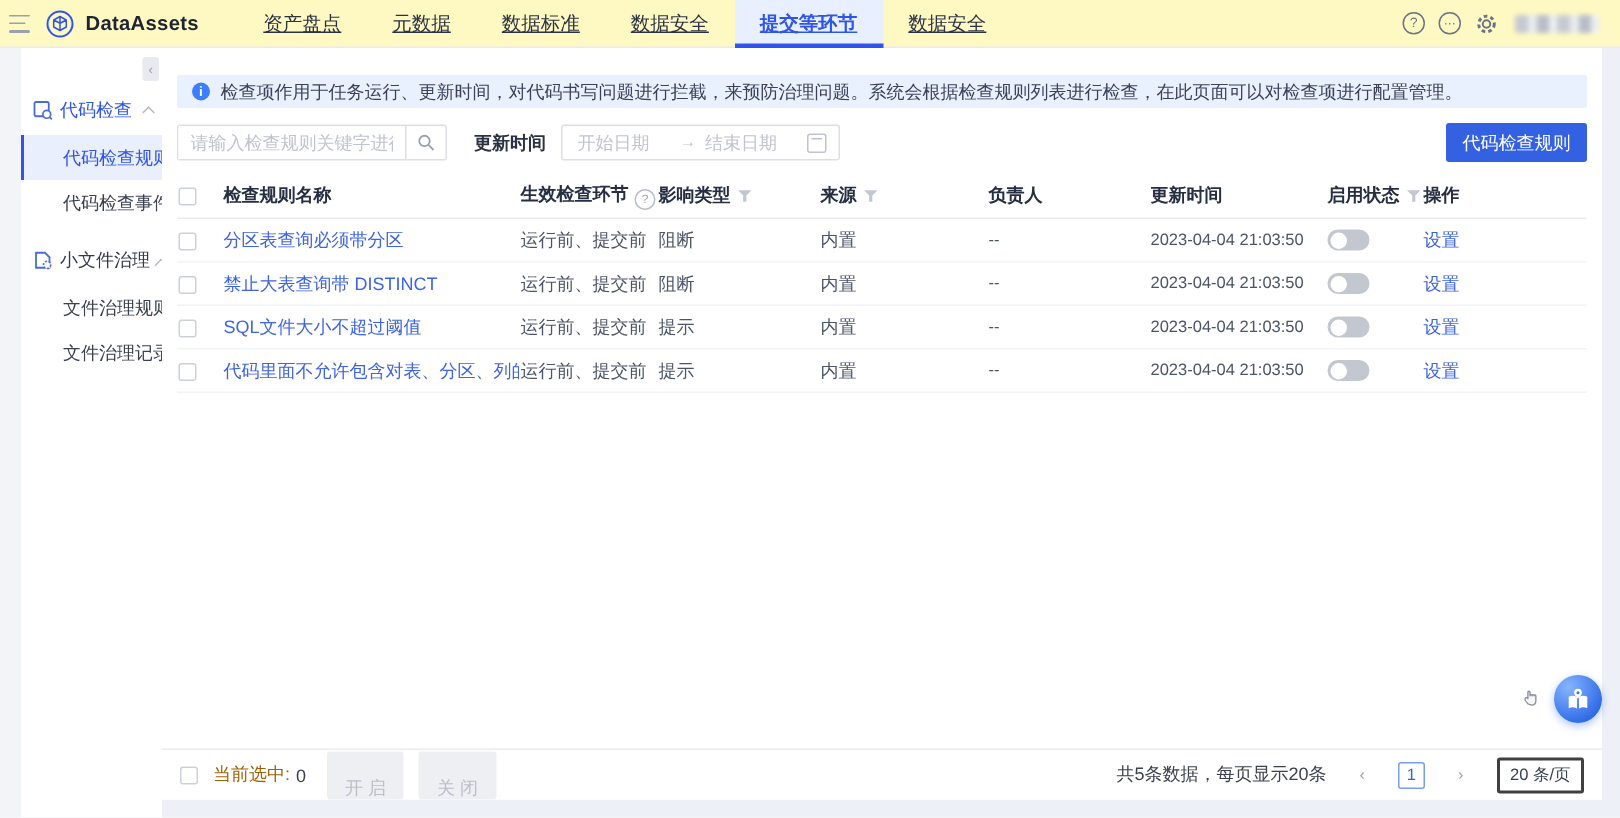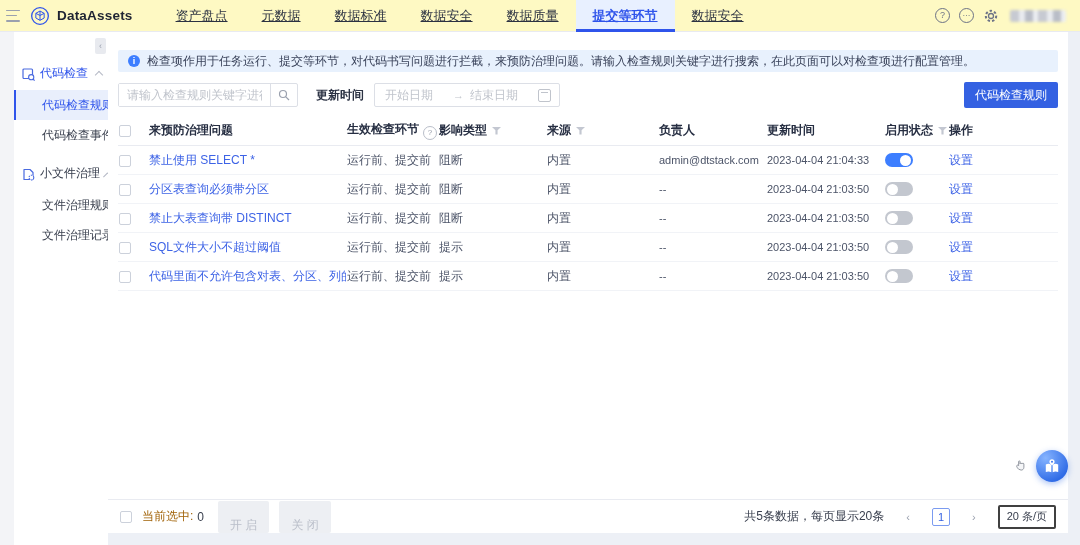--- a/index.html
+++ b/index.html
@@ -106,21 +106,20 @@
   <svg class="logo" viewBox="0 0 24 24">
     <circle cx="12" cy="12" r="10" fill="none" stroke="#2f54eb" stroke-width="1.6"></circle>
     <path d="M12 6l5 2.8v5.6L12 17.2 7 14.4V8.8z M12 6v5.4 M7 8.8l5 2.6 5-2.6 M12 17.2v-5.8" fill="none" stroke="#2f54eb" stroke-width="1.2" stroke-linejoin="round"></path>
   </svg>
   <span class="brand">DataAssets</span>
   <div class="nav" id="nav">
       <div class="nav-item">资产盘点</div>
       <div class="nav-item">元数据</div>
       <div class="nav-item">数据标准</div>
       <div class="nav-item">数据安全</div>
-      <div class="nav-item">数据质量</div>
       <div class="nav-item active">提交等环节</div>
       <div class="nav-item">数据安全</div>
     </div>
   <div class="header-right">
     <span class="hicon">?</span>
     <span class="hicon dots">···</span>
     <svg class="gear-wrap" viewBox="0 0 16 16">
       <circle cx="8" cy="8" r="5.2" fill="none" stroke="#6d7386" stroke-width="2" stroke-dasharray="2.4 2.1"></circle>
       <circle cx="8" cy="8" r="2.5" fill="none" stroke="#6d7386" stroke-width="1.3"></circle>
     </svg>
@@ -152,21 +151,21 @@
     </div>
     <div class="sb-item">文件治理规则</div>
     <div class="sb-item">文件治理记录</div>
   </div>
 
 <div class="main">
   <div class="card">
 
     <div class="banner">
       <i class="info-dot">i</i>
-      <span class="banner-text">检查项作用于任务运行、提交等环节，对代码书写问题进行拦截，来预防治理问题。请输入检查规则关键字进行搜索，在此页面可以对检查项进行配置管理。</span>
+      <span class="banner-text">检查项作用于任务运行、更新时间，对代码书写问题进行拦截，来预防治理问题。系统会根据检查规则列表进行检查，在此页面可以对检查项进行配置管理。</span>
     </div>
 
     <div class="filter-row">
       <div class="search-box">
         <input placeholder="请输入检查规则关键字进行搜索" style="">
         <span class="search-btn">
           <svg width="12" height="12" viewBox="0 0 12 12">
               <circle cx="5" cy="5" r="3.5" fill="none" stroke="#9aa0ae" stroke-width="1.2"></circle>
               <path d="M7.8 7.8L11 11" stroke="#9aa0ae" stroke-width="1.2"></path>
             </svg>
@@ -190,42 +189,31 @@
           <col style="width:108px">
         <col style="width:112px">
           <col style="width:108px">
           <col style="width:118px">
           <col style="width:64px">
           <col>
       </colgroup>
       <thead>
           <tr id="thead-row">
             <th><span class="checkbox"></span></th>
-            <th><span>来预防治理问题</span></th>
+            <th><span>检查规则名称</span></th>
             <th><span>生效检查环节</span><span class="help-ic">?</span></th>
             <th><span>影响类型</span><span class="funnel"></span></th>
             <th><span>来源</span><span class="funnel"></span></th>
             <th><span>负责人</span></th>
             <th><span>更新时间</span></th>
             <th><span>启用状态</span><span class="funnel"></span></th>
             <th><span>操作</span></th>
           </tr>
         </thead>
       <tbody id="tbody">
-          <tr>
-            <td><span class="checkbox"></span></td>
-            <td><span class="link">禁止使用 SELECT *</span></td>
-            <td>运行前、提交前</td>
-            <td>阻断</td>
-            <td>内置</td>
-            <td class="small">admin@dtstack.com</td>
-            <td class="small">2023-04-04 21:04:33</td>
-            <td><span class="toggle on"><span class="knob"></span></span></td>
-            <td><span class="link">设置</span></td>
-          </tr>
           <tr>
             <td><span class="checkbox"></span></td>
             <td><span class="link">分区表查询必须带分区</span></td>
             <td>运行前、提交前</td>
             <td>阻断</td>
             <td>内置</td>
             <td class="small">--</td>
             <td class="small">2023-04-04 21:03:50</td>
             <td><span class="toggle"><span class="knob"></span></span></td>
             <td><span class="link">设置</span></td>

